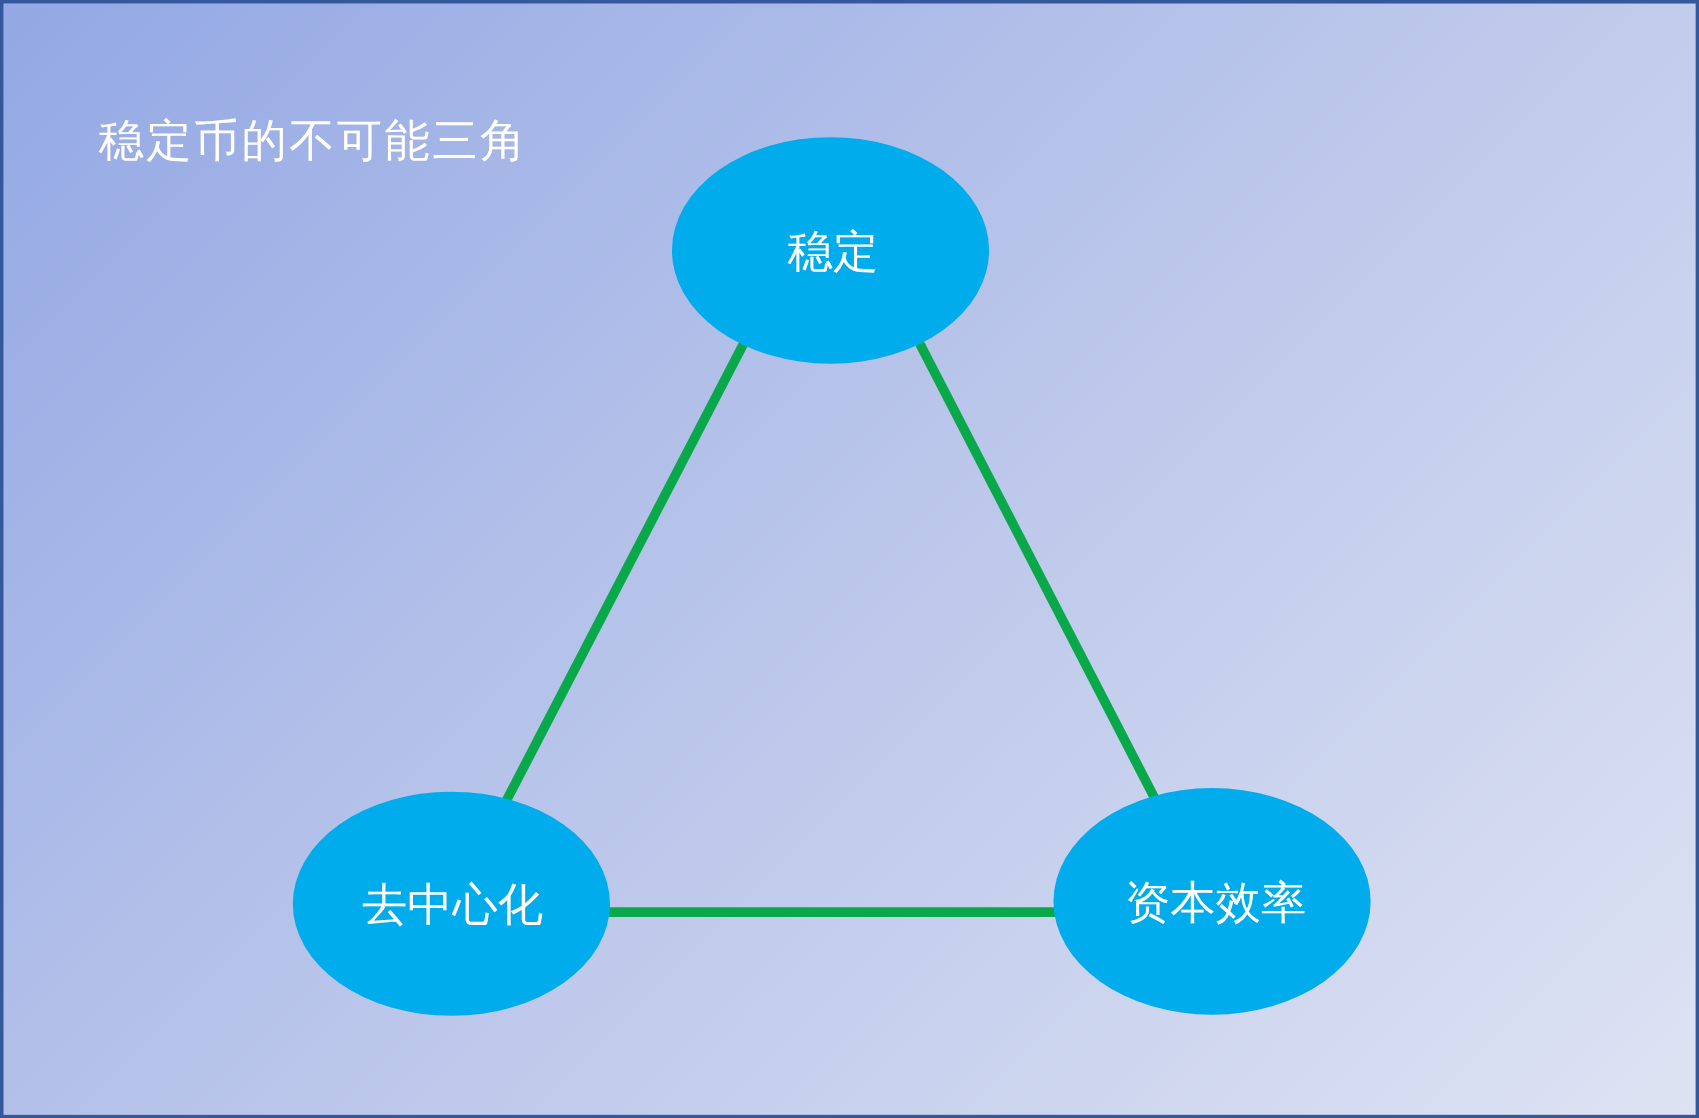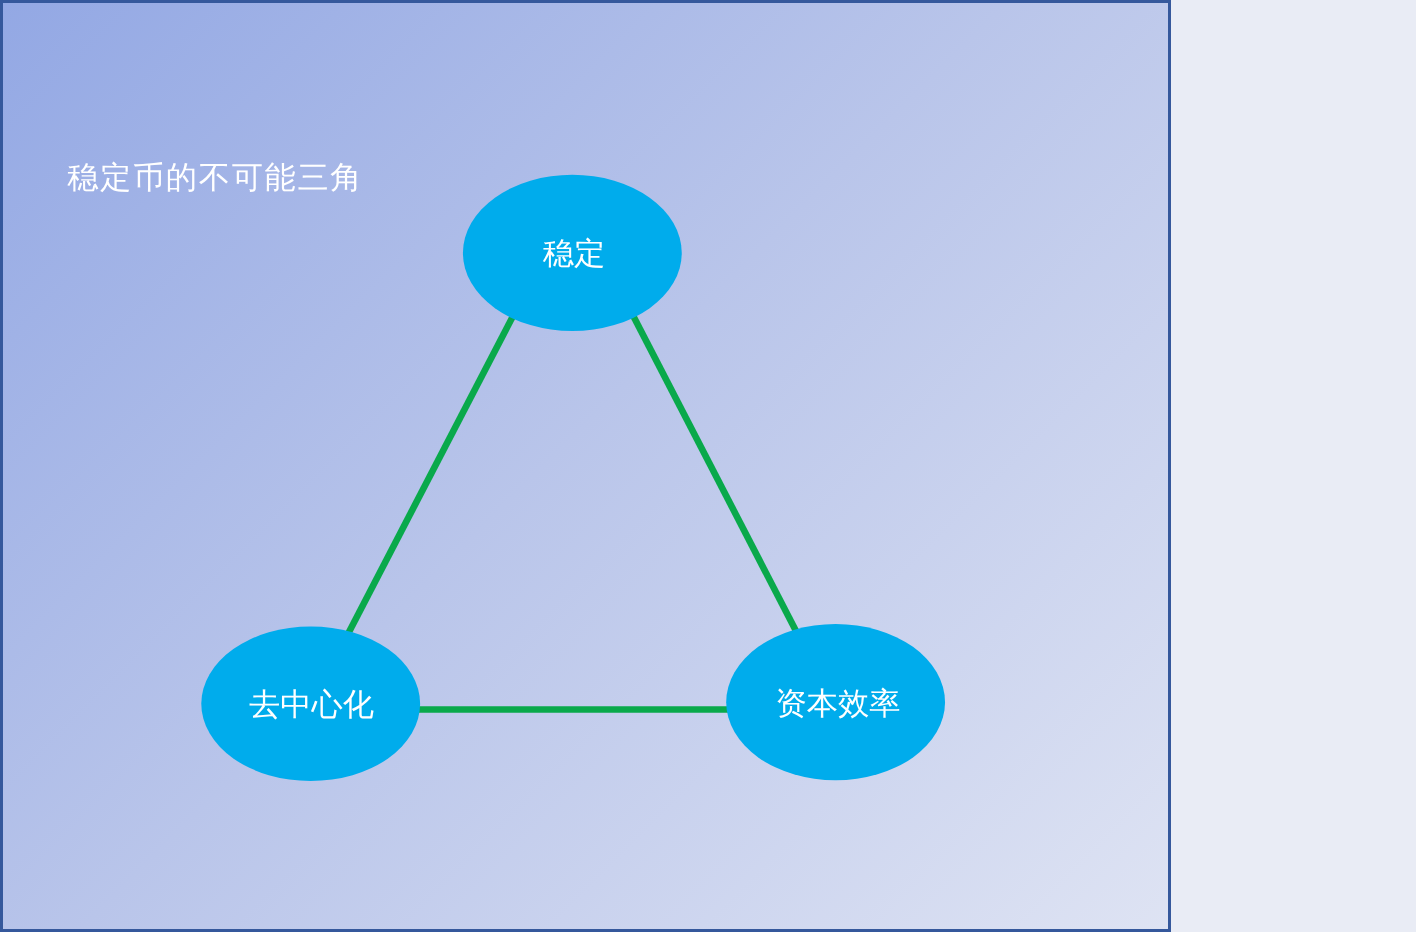--- a/index.html
+++ b/index.html
@@ -3,21 +3,21 @@
 <meta charset="utf-8">
 <style>
   html, body {
     margin: 0;
     padding: 0;
     background: #e9ecf5;
     font-family: "Liberation Sans", "DejaVu Sans", sans-serif;
   }
   .frame {
     position: relative;
-    width: 1171px;
+    width: 1416px;
     height: 932px;
     box-sizing: border-box;
     border: 3px solid #35589c;
     background: linear-gradient(135deg, #93a8e4 0%, #b9c5ea 48%, #dee3f3 100%);
     overflow: hidden;
   }
   .diagram-svg {
     position: absolute;
     left: 0;
     top: 0;

